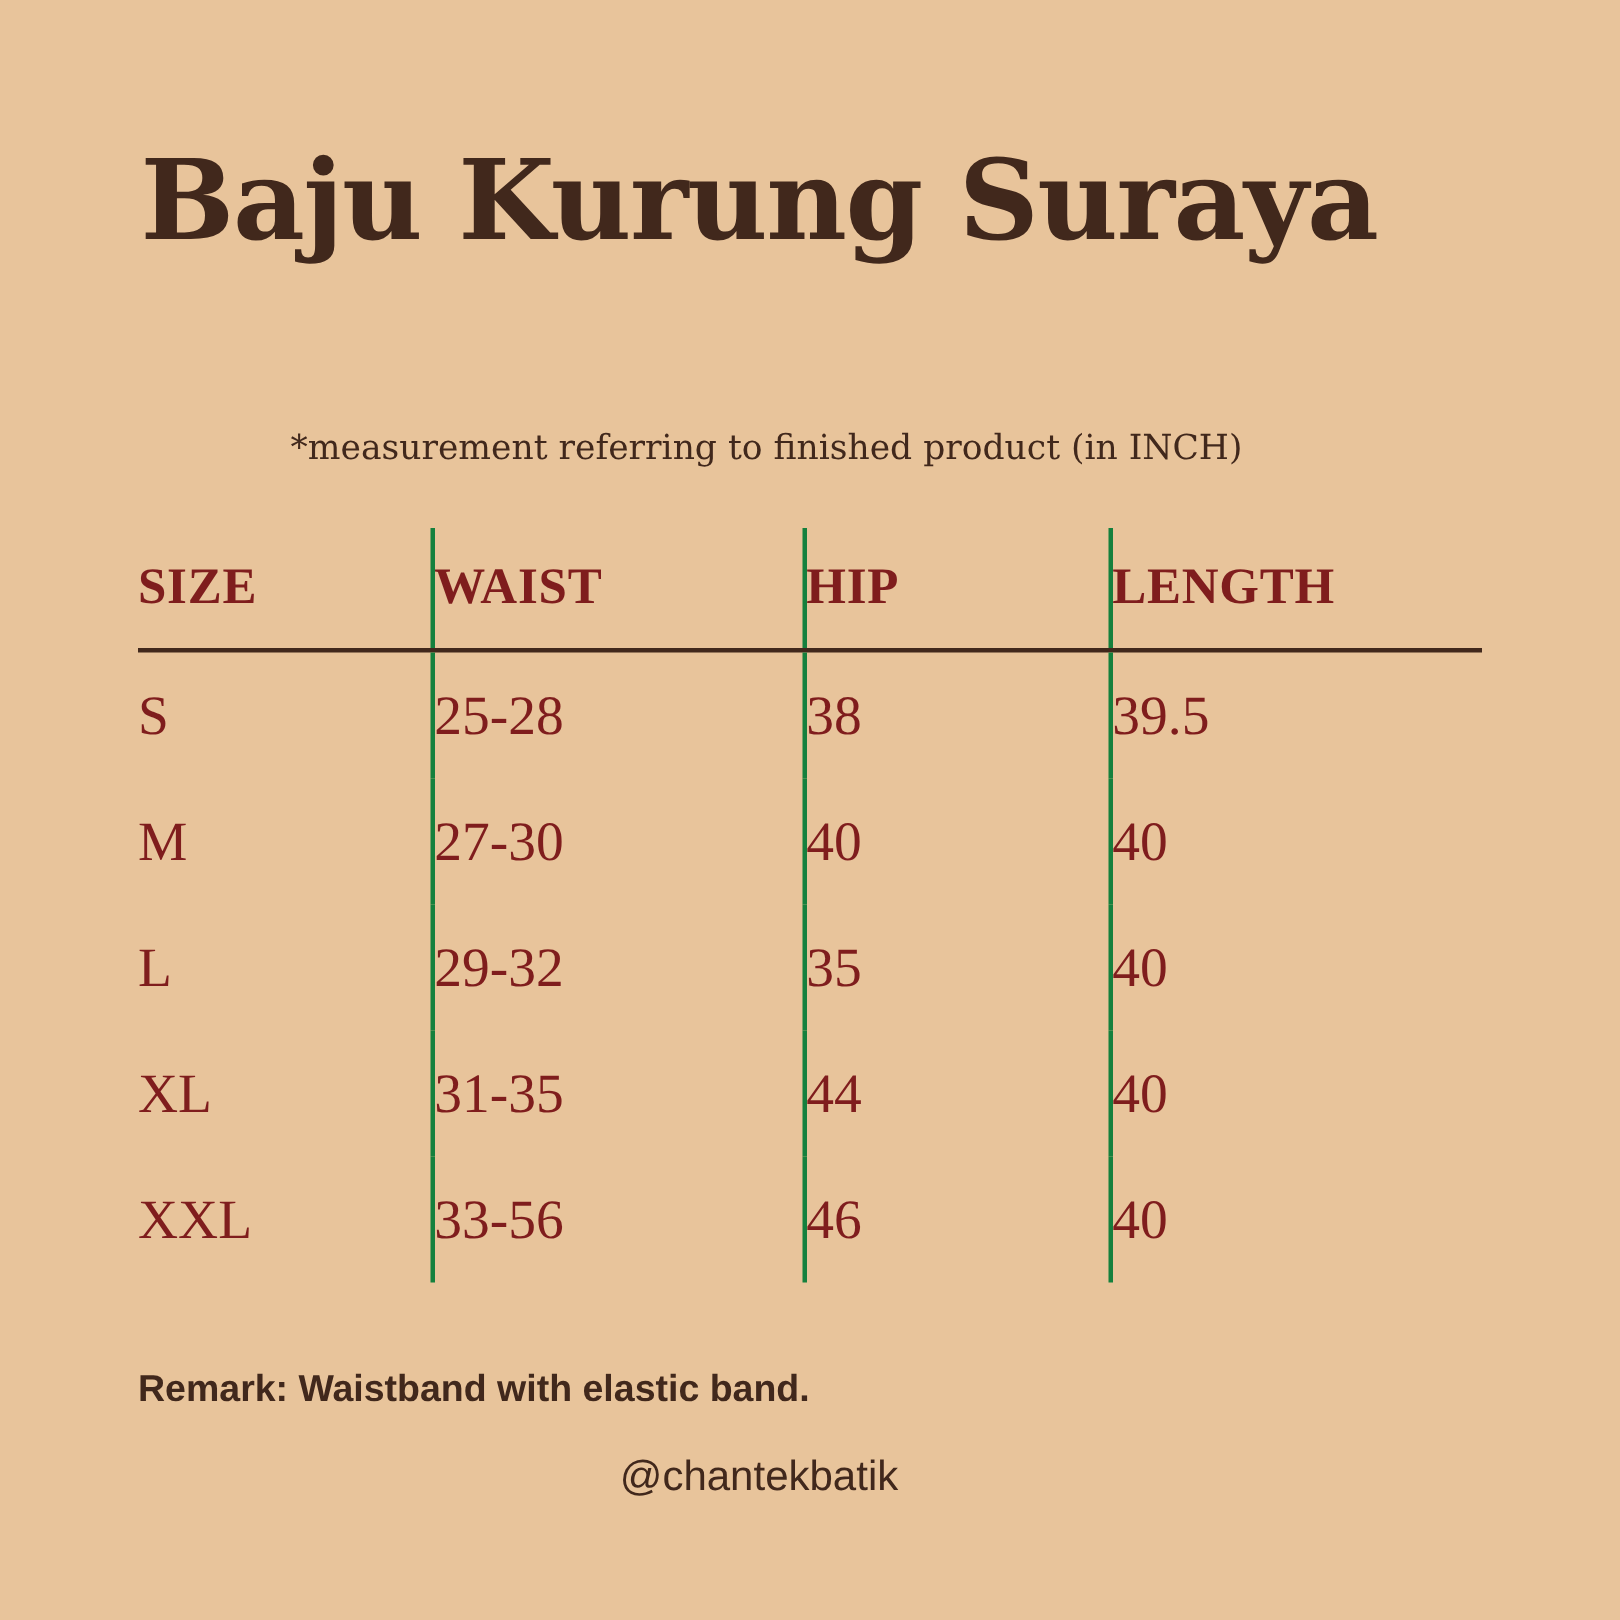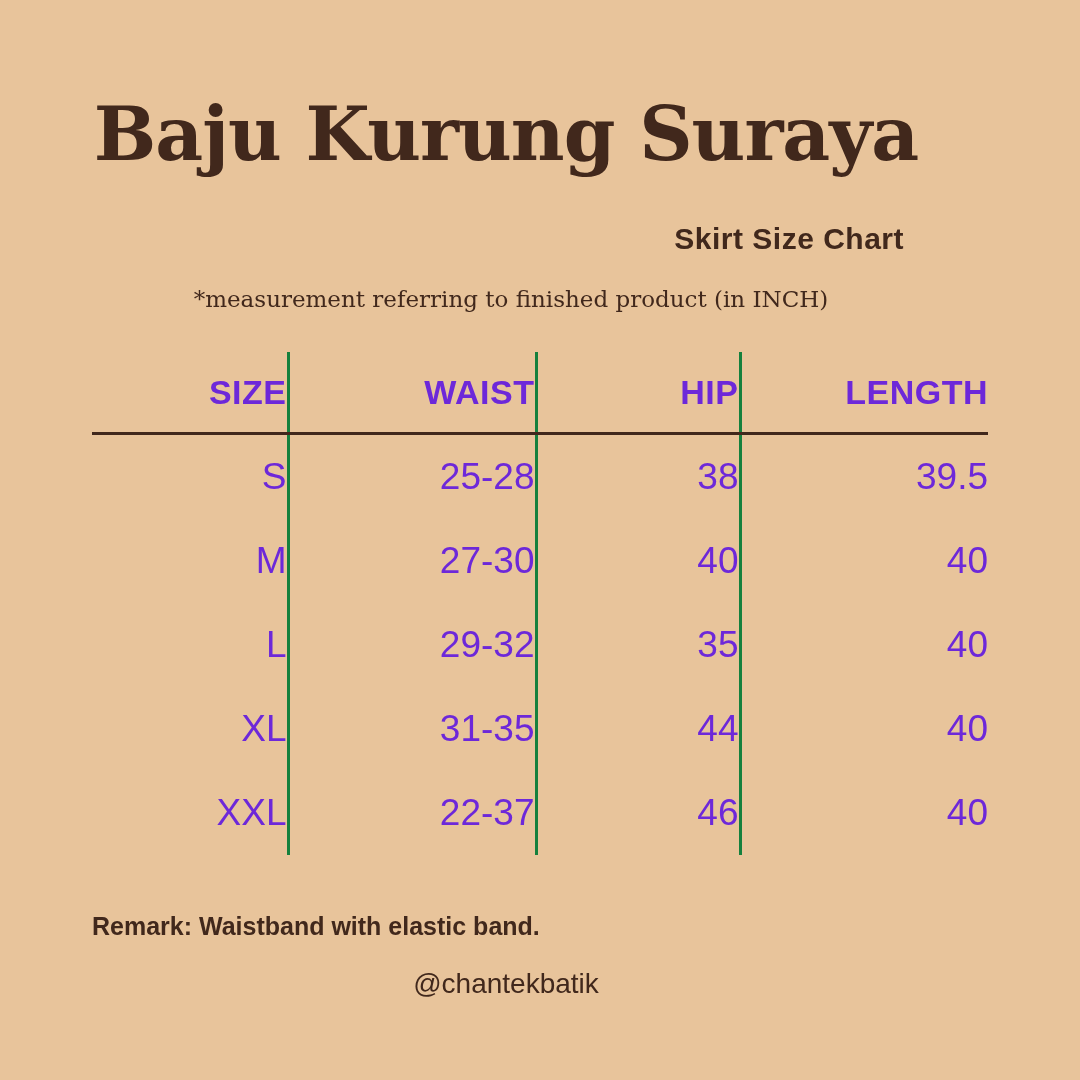--- a/index.html
+++ b/index.html
@@ -69,23 +69,23 @@
     border-collapse: collapse;
     table-layout: fixed;
   }
   table.size-chart col.c-size   { width: 196px; }
   table.size-chart col.c-waist  { width: 248px; }
   table.size-chart col.c-hip    { width: 204px; }
   table.size-chart col.c-length { width: 248px; }
 
   table.size-chart th,
   table.size-chart td {
-    text-align: right;
-    color: #6d28d9;
-    font-family: Liberation Sans, sans-serif;
+    text-align: left;
+    color: #7f1d1d;
+    font-family: Liberation Serif, serif;
     padding: 0;
   }
   table.size-chart thead th {
     font-size: 34px;
     font-weight: bold;
     letter-spacing: 0.5px;
     height: 80px;
     vertical-align: middle;
     border-bottom: 3px solid #41281c;
   }
@@ -122,21 +122,20 @@
     font-size: 28px;
     color: #41281c;
   }
 </style>
 </head>
 <body>
 
 <div class="page">
 
   <div class="title">Baju Kurung Suraya</div>
-  <div class="subtitle">Skirt Size Chart</div>
   <div class="note">*measurement referring to finished product (in INCH)</div>
 
   <div class="table-wrap">
     <table class="size-chart">
       <colgroup>
         <col class="c-size">
         <col class="c-waist">
         <col class="c-hip">
         <col class="c-length">
       </colgroup>
@@ -168,21 +167,21 @@
           <td class="sep">40</td>
         </tr>
         <tr>
           <td>XL</td>
           <td class="sep">31-35</td>
           <td class="sep">44</td>
           <td class="sep">40</td>
         </tr>
         <tr>
           <td>XXL</td>
-          <td class="sep">22-37</td>
+          <td class="sep">33-56</td>
           <td class="sep">46</td>
           <td class="sep">40</td>
         </tr>
       </tbody>
     </table>
   </div>
 
   <div class="remark">Remark: Waistband with elastic band.</div>
   <div class="handle">@chantekbatik</div>
 

